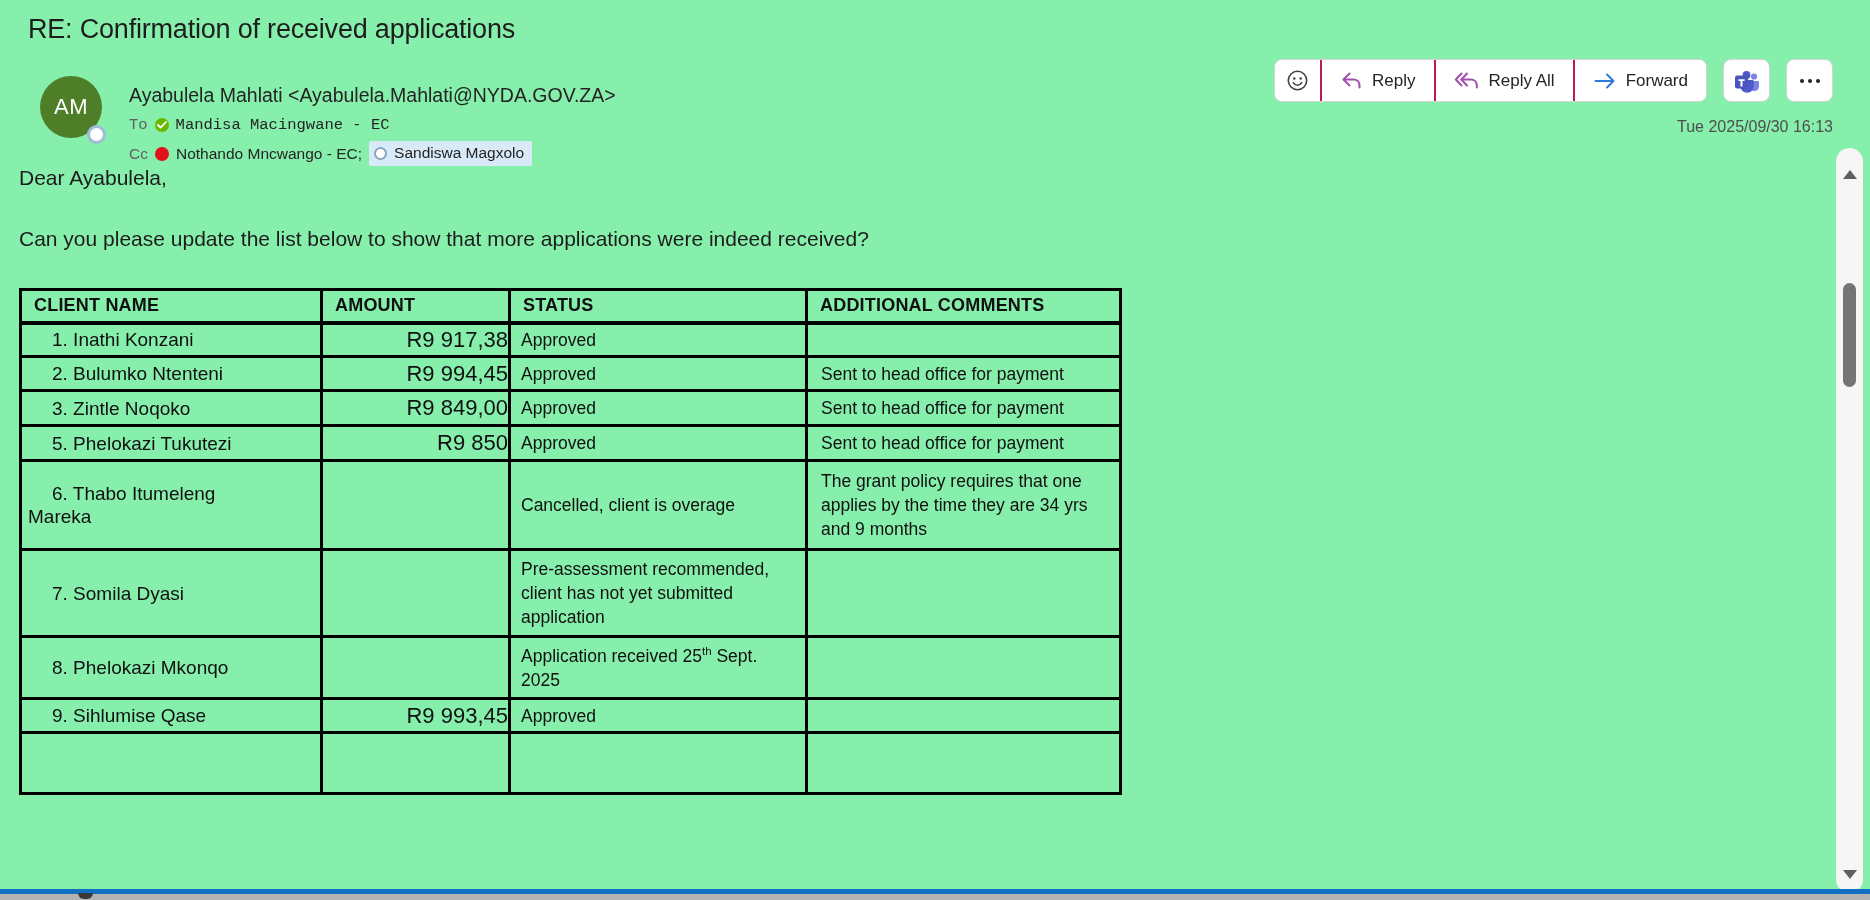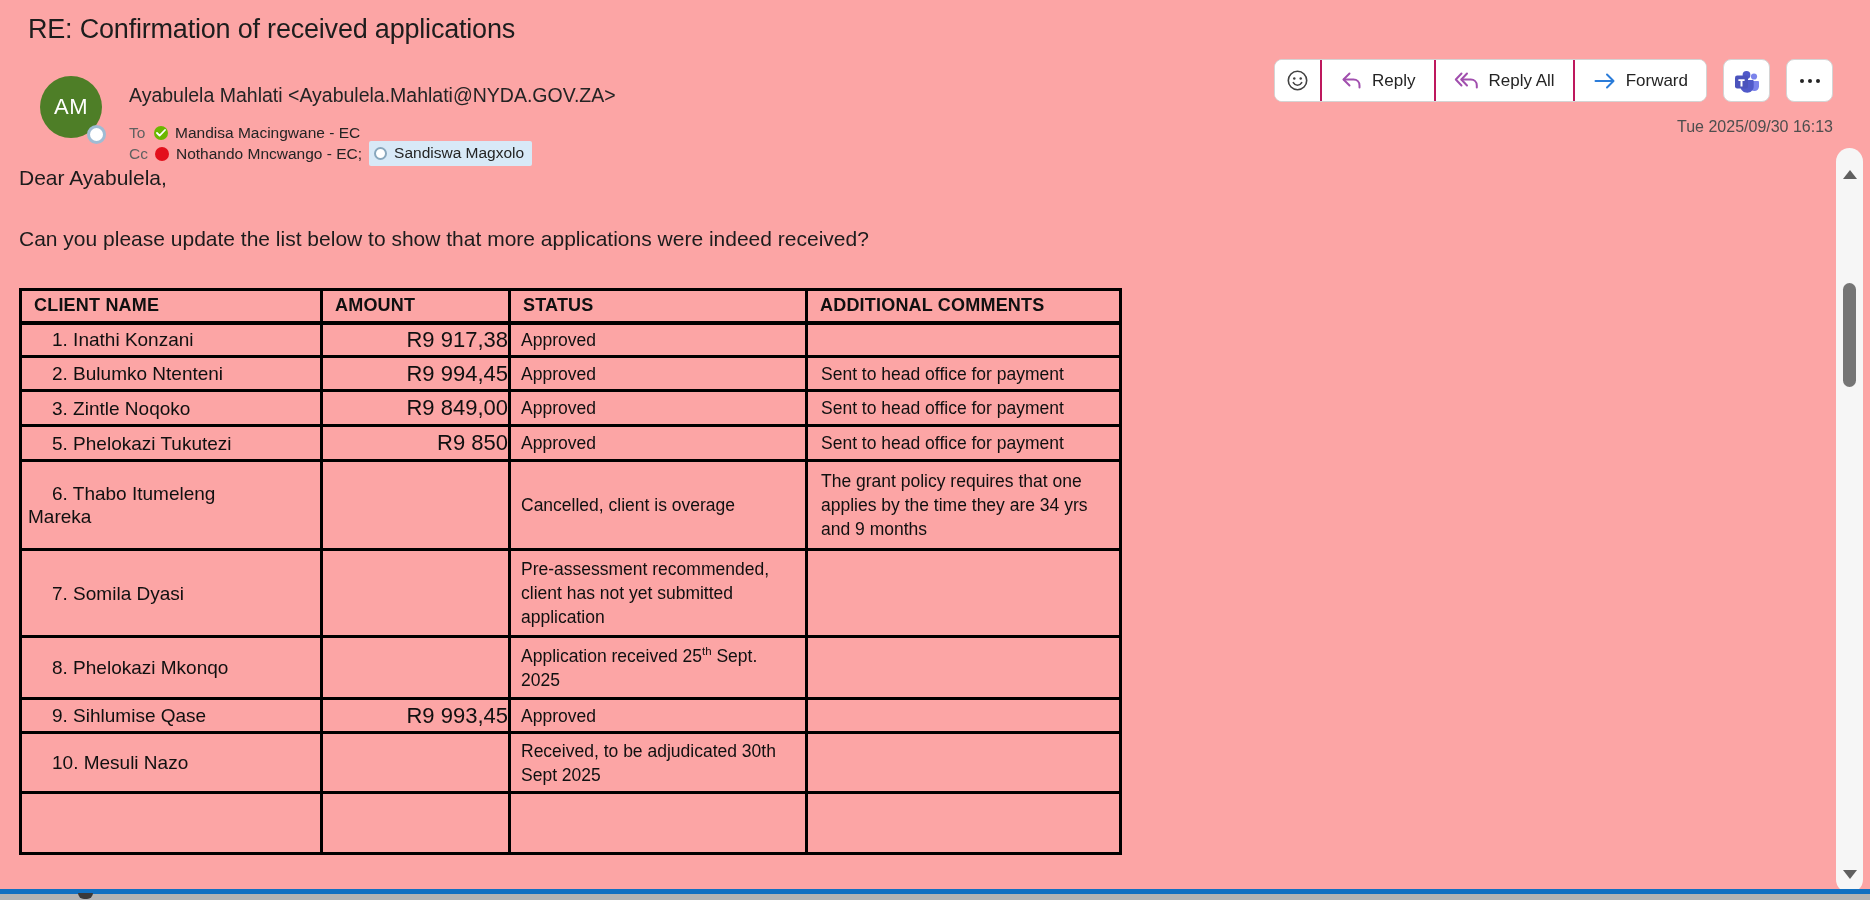--- a/index.html
+++ b/index.html
@@ -1,32 +1,32 @@
 <!DOCTYPE html>
 <html><head>
 <meta charset="utf-8">
 <style>
   * { margin:0; padding:0; box-sizing:border-box; }
   html,body { background:#ffffff; }
   .page {
-    position:relative; width:1870px; height:900px; background:#fca5a5;
+    position:relative; width:1870px; height:900px; background:#86efac;
     font-family:"Liberation Sans","DejaVu Sans",sans-serif; color:#242424; overflow:hidden;
   }
 
   
   .subject { position:absolute; left:28px; top:14px; font-size:27px; color:#1d1d1d; letter-spacing:-0.2px; }
 
   .avatar { position:absolute; left:40px; top:76px; width:62px; height:62px; border-radius:50%;
     background:#4e7e27; color:#fff; font-size:22px; display:flex; align-items:center; justify-content:center; letter-spacing:0.5px; }
   .presence-ring { position:absolute; right:-4px; bottom:-6px; width:19px; height:19px; border-radius:50%;
     background:#fff; border:3px solid #9fbcd4; }
 
   .sender { position:absolute; left:129px; top:84px; font-size:19.5px; color:#242424; }
   .rcpt-row { position:absolute; left:129px; display:flex; align-items:center; gap:7px; font-size:15.5px; color:#242424; }
-  .rcpt-row.to  { top:124px; }
+  .rcpt-row.to  { top:116px;font-family:Liberation Mono, monospace; }
   .rcpt-row.cc  { top:141px; }
   .rcpt-label { color:#616161; min-width:18px; }
   .dot { width:14px; height:14px; border-radius:50%; display:inline-flex; align-items:center; justify-content:center; flex:none; }
   .dot.available { background:#6bb700; }
   .dot.busy { background:#e3101c; }
   .dot.offline { background:#fff; border:2px solid #88a7bd; width:13px; height:13px; }
   .hl { display:inline-flex; align-items:center; gap:7px; background:#d8e9f7; padding:3px 8px 4px 5px; border-radius:2px; }
 
   
   .toolbar { position:absolute; top:59px; right:37px; display:flex; align-items:center; gap:16px; }
@@ -240,28 +240,20 @@
         <td class="c-com"></td>
       </tr>
       <tr style="height:34px">
         <td class="c-name">
             <div class="name-inner">9. Sihlumise Qase</div>
           </td>
         <td class="c-amt">R9 993,45</td>
         <td class="c-status">Approved</td>
         <td class="c-com"></td>
       </tr>
-      <tr style="height:60px">
-        <td class="c-name">
-            <div class="name-inner">10. Mesuli Nazo</div>
-          </td>
-        <td class="c-amt"></td>
-        <td class="c-status">Received, to be adjudicated 30th Sept 2025</td>
-        <td class="c-com"></td>
-      </tr>
       <tr style="height:61px">
         <td class="c-name">
             <div class="name-inner"></div>
           </td>
         <td class="c-amt"></td>
         <td class="c-status"></td>
         <td class="c-com"></td>
       </tr>
     </tbody>
   </table>

